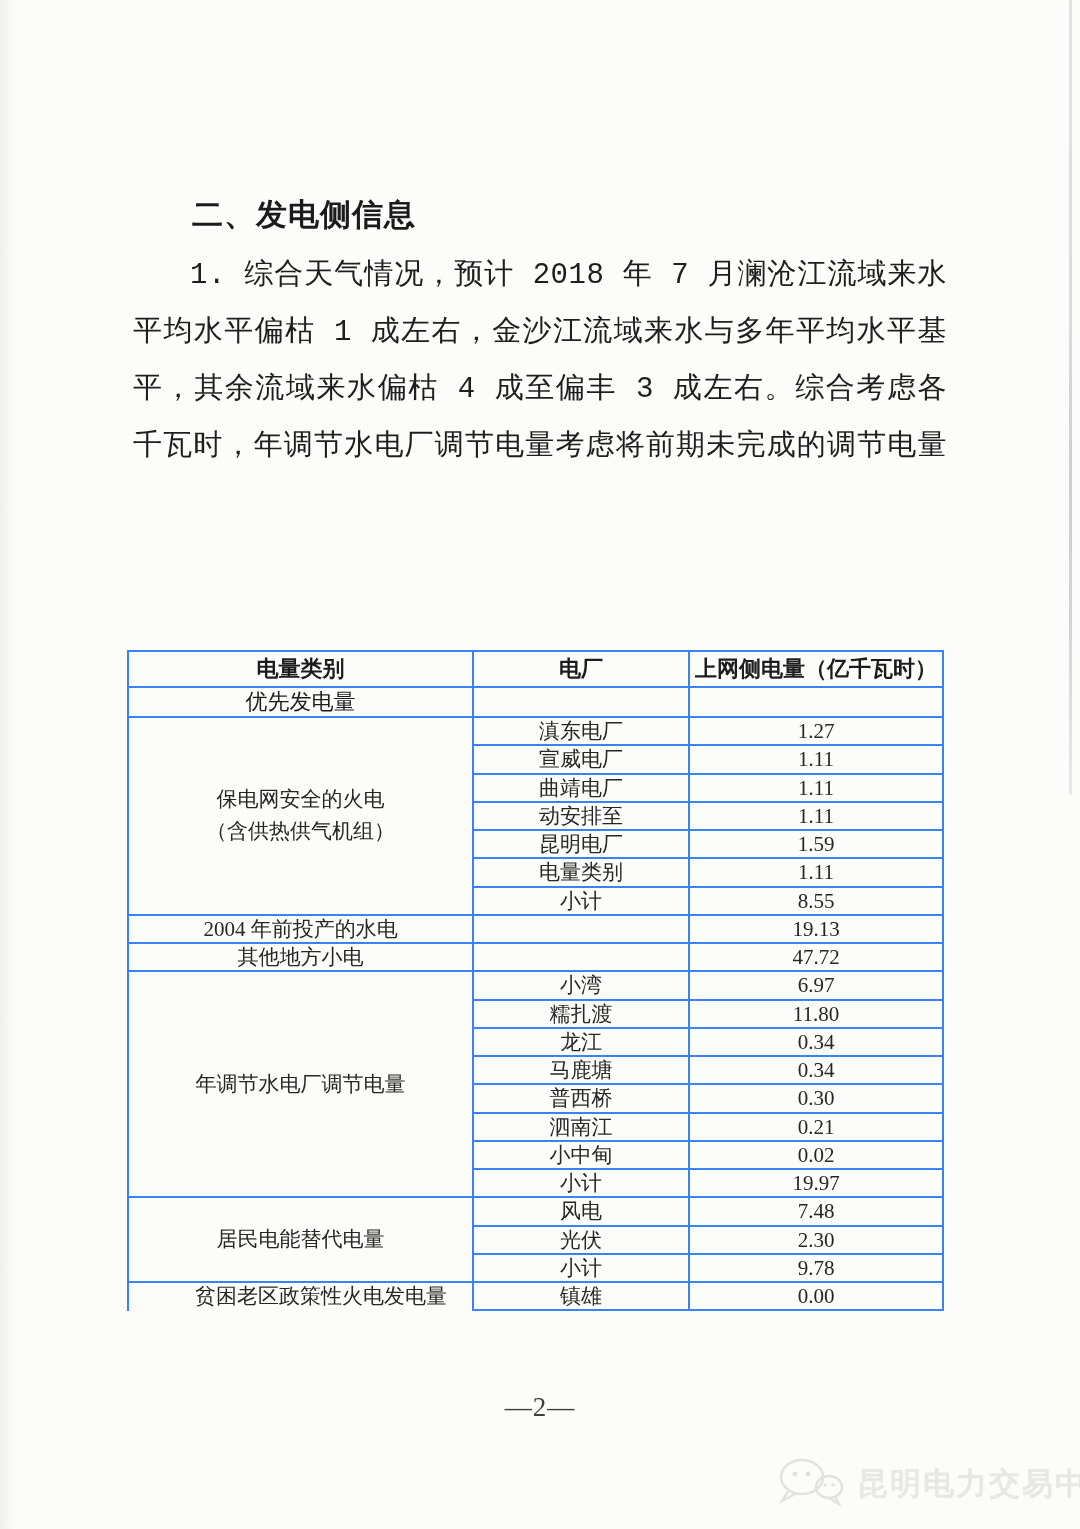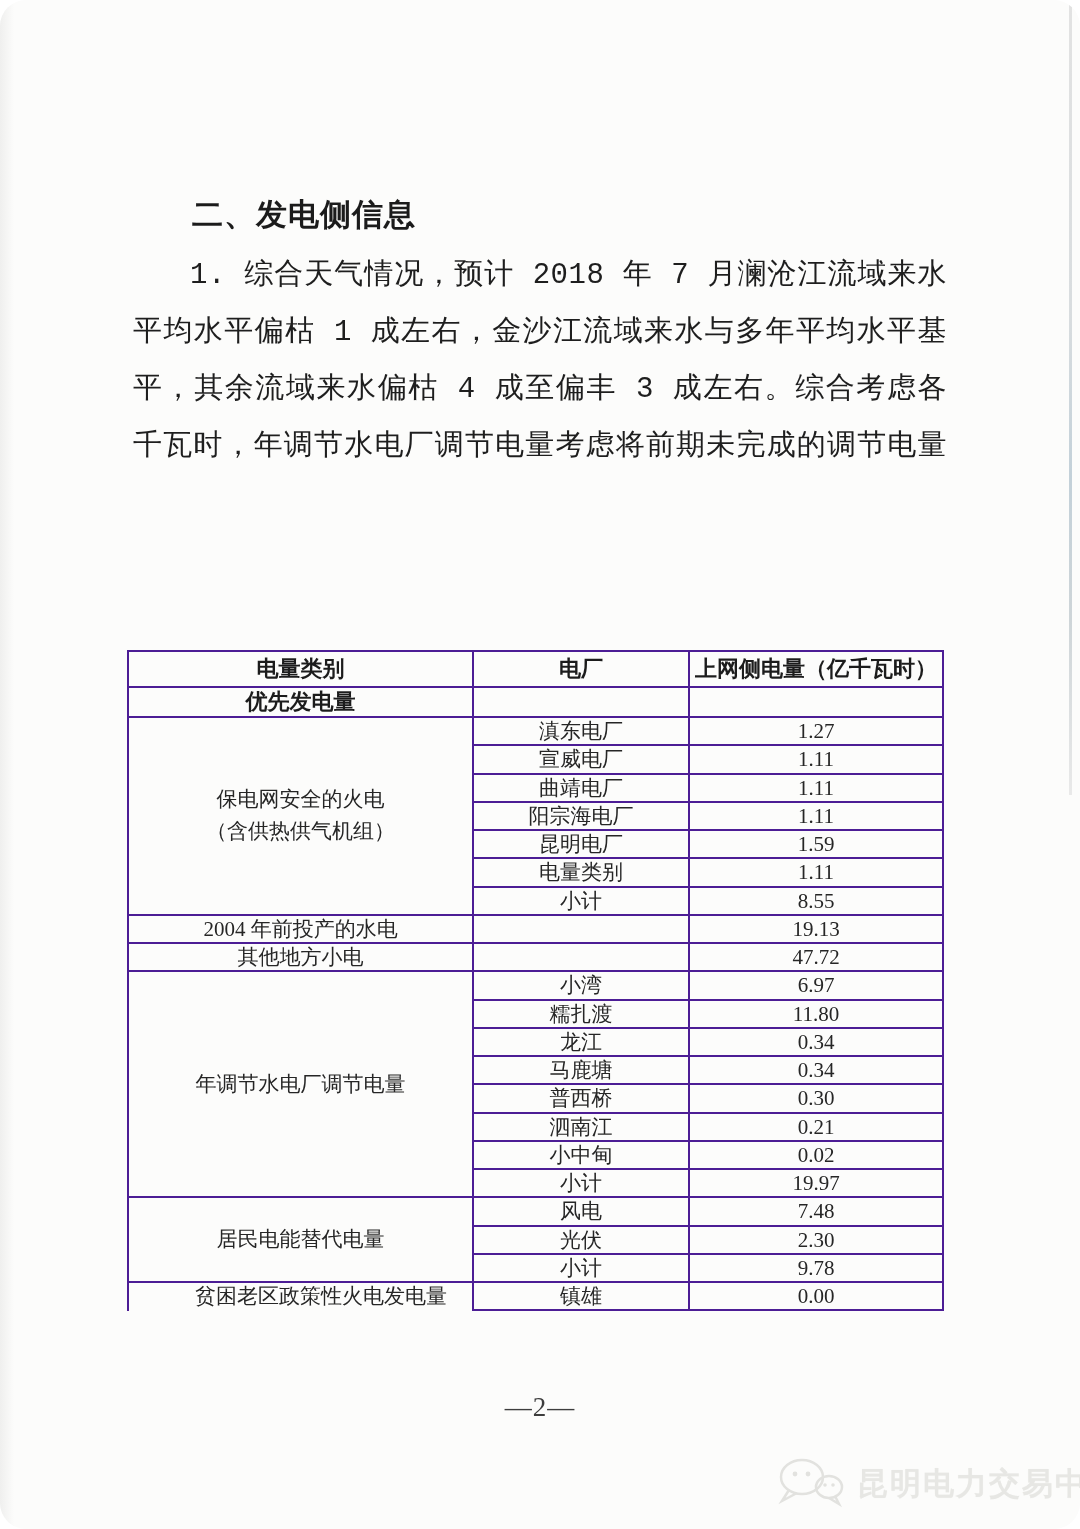--- a/index.html
+++ b/index.html
@@ -3,21 +3,20 @@
 <meta charset="utf-8">
 <style>
   * { margin:0; padding:0; box-sizing:border-box; }
   html,body { width:1080px; height:1529px; background:#ffffff; }
   .page {
     position:relative; width:1080px; height:1529px;
     background:#fcfcfb;
     font-family:"Liberation Serif", serif;
     color:#212121;
     overflow:hidden;
-    border-radius:26px;
   }
   
   .edge-line {
     position:absolute; left:1069px; top:0; width:3px; height:795px;
     background:linear-gradient(180deg,#dedede 0%,#d2d7da 40%,#b9c9d3 60%,#c6ced2 78%,#e6e6e6 100%);
     opacity:.85;
   }
   .left-shade {
     position:absolute; left:0; top:0; width:14px; height:100%;
     background:linear-gradient(90deg, rgba(180,180,180,.18), rgba(180,180,180,0));
@@ -38,34 +37,34 @@
   .para-line.indent { padding-left:57px; }
   .para-line.last { text-align:left; text-align-last:left; }
   table.power-table {
     position:absolute; left:127px; top:650px; width:815px;
     border-collapse:collapse; table-layout:fixed;
   }
   .power-table col.c1 { width:345px; }
   .power-table col.c2 { width:216px; }
   .power-table col.c3 { width:254px; }
   .power-table th, .power-table td {
-    border:2px solid #4c1d95;
+    border:2px solid #3b82f6;
     text-align:center; vertical-align:middle;
     padding:0 4px; overflow:hidden;
   }
   .power-table th {
     font-family:"Liberation Sans", sans-serif;
     font-weight:700; font-size:22px; color:#1c1c1c; height:36px;
   }
   .power-table td {
     font-size:21px; color:#262626; height:28px; line-height:1.25;
   }
   .power-table td.bold-cell {
     font-family:"Liberation Sans", sans-serif;
-    font-weight:700; font-size:22px; color:#1c1c1c; height:30px;
+    font-weight:400; font-size:22px; color:#1c1c1c; height:30px;
   }
   .power-table td.cat-cell { white-space:pre-line; line-height:1.5; }
   .power-table td.open-bottom { border-bottom-color:transparent;padding-left:45px; }
   .page-number {
     position:absolute; left:0; top:1392px; width:1080px;
     text-align:center; font-size:27px; color:#3d3d3d; letter-spacing:1px;
   }
   .watermark {
     position:absolute; left:775px; top:1455px;
     display:flex; align-items:center; gap:12px;
@@ -122,21 +121,21 @@
         </tr>
         <tr>
           <td>宣威电厂</td>
           <td>1.11</td>
         </tr>
         <tr>
           <td>曲靖电厂</td>
           <td>1.11</td>
         </tr>
         <tr>
-          <td>阳宗海电厂</td>
+          <td>动安排至</td>
           <td>1.11</td>
         </tr>
         <tr>
           <td>昆明电厂</td>
           <td>1.59</td>
         </tr>
         <tr>
           <td>电量类别</td>
           <td>1.11</td>
         </tr>

